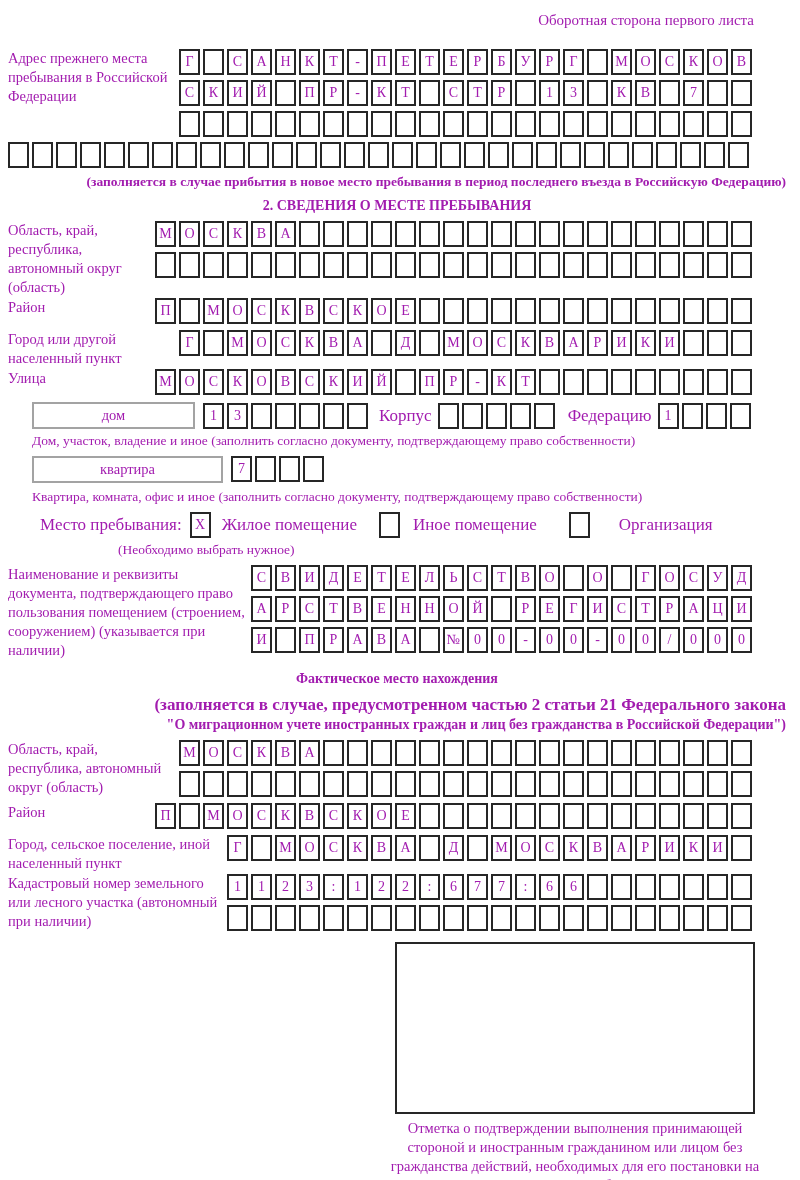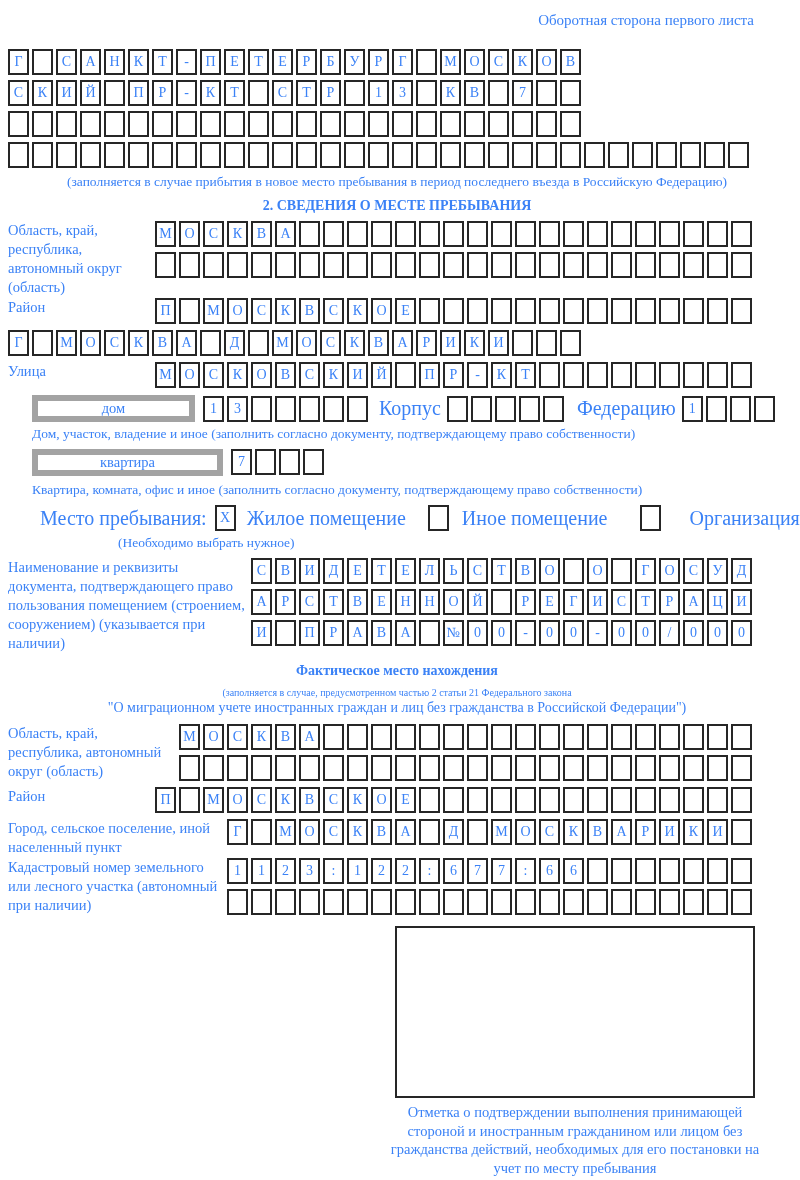--- a/index.html
+++ b/index.html
@@ -1,43 +1,44 @@
 <!DOCTYPE html>
 <html><head>
 <meta charset="utf-8">
 <style>
   html,body{margin:0;padding:0;background:#fff;}
   .page{width:800px;height:1180px;box-sizing:border-box;position:relative;overflow:hidden;
-        font-family:"Liberation Serif",serif;color:#3b82f6;padding:12px 0 0 8px;background:#fff;}
+        font-family:"Liberation Serif",serif;color:#a21caf;padding:12px 0 0 8px;background:#fff;}
   .hdr-note{text-align:right;padding-right:46px;font-size:15px;}
   .frow{display:flex;align-items:flex-start;}
   .lbl{font-size:14.5px;line-height:1.32;flex:0 0 auto;box-sizing:border-box;padding-right:6px;}
   .grids{flex:0 0 auto;}
   .grid{display:flex;margin-bottom:5px;height:26px;}
   .cell{box-sizing:border-box;width:21px;height:26px;border:2px solid #262626;margin-right:3px;
         display:flex;align-items:center;justify-content:center;font-size:14px;flex:0 0 auto;
         font-family:"Liberation Serif",serif;}
-  .widebox{box-sizing:border-box;border:6px solid #a3a3a3;height:27px;display:flex;align-items:center;
+  .widebox{box-sizing:border-box;border:2px solid #a3a3a3;height:27px;display:flex;align-items:center;
         justify-content:center;font-size:14.5px;flex:0 0 auto;}
   .inline-row{display:flex;align-items:center;}
-  .ilbl{font-size:20px;flex:0 0 auto;text-align:right;}
+  .ilbl{font-size:17px;flex:0 0 auto;text-align:right;}
   .caption{font-size:13.5px;line-height:1.3;}
-  .center{text-align:center;}
+  .center{text-align:right;font-weight:bold;}
   .sec-title{font-weight:bold;font-size:14px;text-align:center;}
   .stamp{border:2px solid #262626;box-sizing:border-box;background:#fff;}
   .w171{width:171px;} .w147{width:147px;} .w243{width:243px;} .w219{width:219px;}
 </style>
 </head>
 <body>
 
 <div class="page">
 
   <div class="hdr-note">Оборотная сторона первого листа</div>
 
   <div class="frow" style="margin-top:20px">
+    <div class="lbl w171">Адрес прежнего места пребывания в Российской Федерации</div>
     <div class="grids">
       <div class="grid">
           <span class="cell">Г</span>
           <span class="cell"></span>
           <span class="cell">С</span>
           <span class="cell">А</span>
           <span class="cell">Н</span>
           <span class="cell">К</span>
           <span class="cell">Т</span>
           <span class="cell">-</span>
@@ -234,20 +235,21 @@
         <span class="cell"></span>
         <span class="cell"></span>
         <span class="cell"></span>
         <span class="cell"></span>
         <span class="cell"></span>
         <span class="cell"></span>
       </div>
   </div>
 
   <div class="frow" style="margin-top:1px">
+    <div class="lbl w171">Город или другой населенный пункт</div>
     <div class="grid">
         <span class="cell">Г</span>
         <span class="cell"></span>
         <span class="cell">М</span>
         <span class="cell">О</span>
         <span class="cell">С</span>
         <span class="cell">К</span>
         <span class="cell">В</span>
         <span class="cell">А</span>
         <span class="cell"></span>
@@ -426,21 +428,21 @@
           <span class="cell">0</span>
           <span class="cell">/</span>
           <span class="cell">0</span>
           <span class="cell">0</span>
           <span class="cell">0</span>
         </div>
     </div>
   </div>
 
   <div class="sec-title" style="margin-top:10px;padding-right:14px">Фактическое место нахождения</div>
-  <div class="caption center" style="margin-top:7px;padding-right:14px;font-size:10px">(заполняется в случае, предусмотренном частью 2 статьи 21 Федерального закона</div>
+  <div class="caption center" style="margin-top:7px;padding-right:14px;font-size:17px">(заполняется в случае, предусмотренном частью 2 статьи 21 Федерального закона</div>
   <div class="caption center" style="padding-right:14px;font-size:14px">"О миграционном учете иностранных граждан и лиц без гражданства в Российской Федерации")</div>
 
   <div class="frow" style="margin-top:6px">
     <div class="lbl w171">Область, край, республика, автономный округ (область)</div>
     <div class="grids">
       <div class="grid">
           <span class="cell">М</span>
           <span class="cell">О</span>
           <span class="cell">С</span>
           <span class="cell">К</span>

